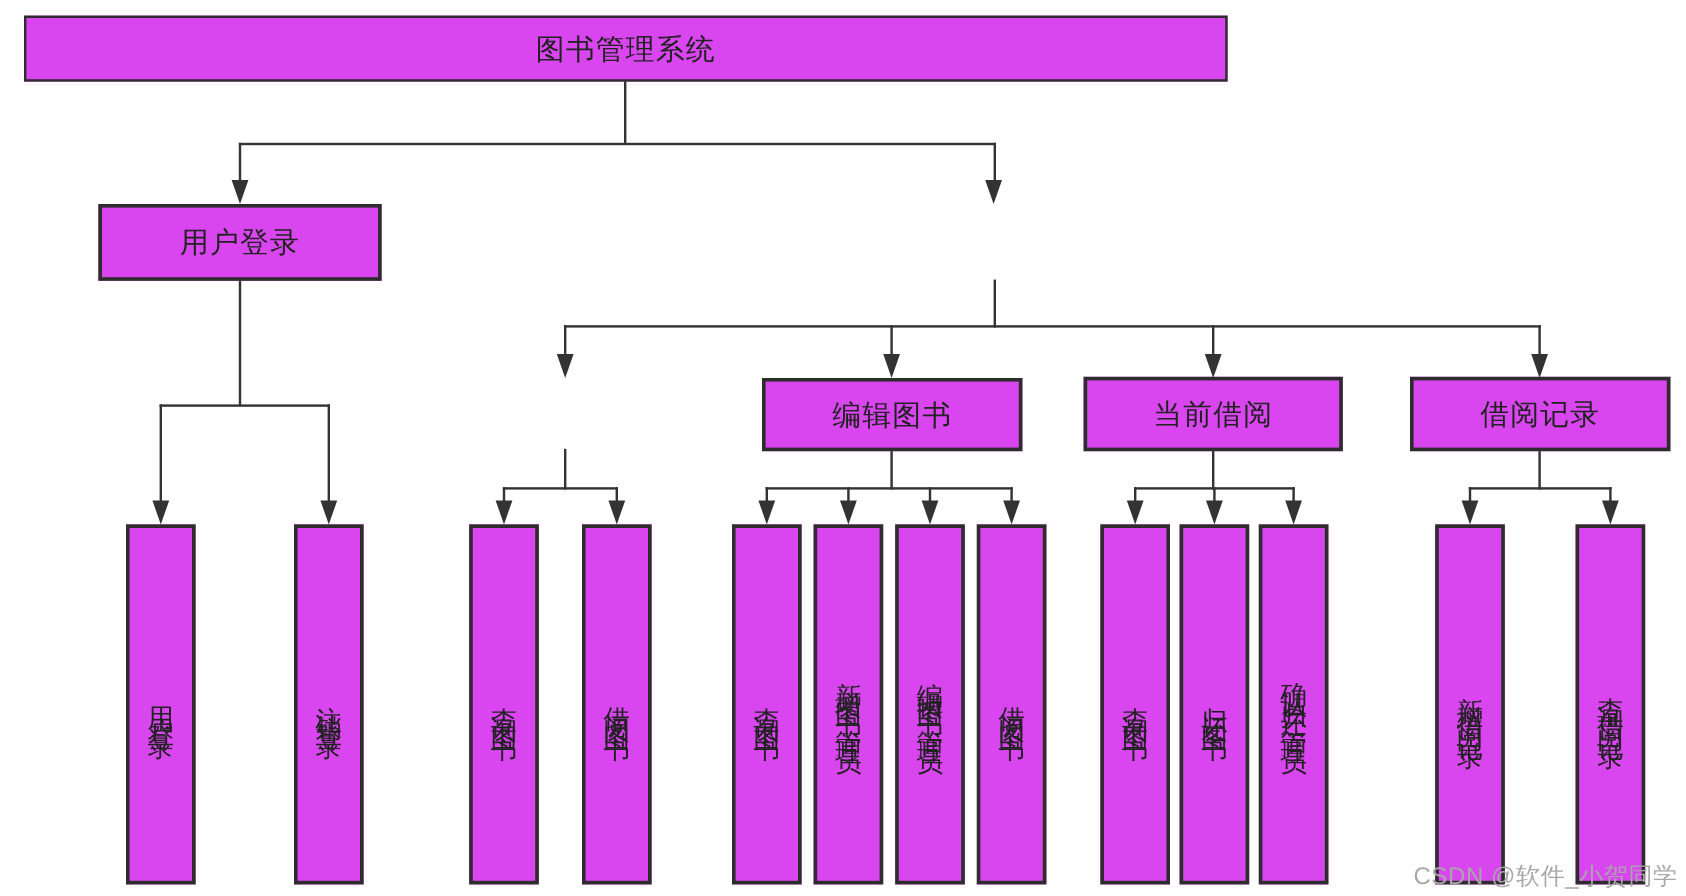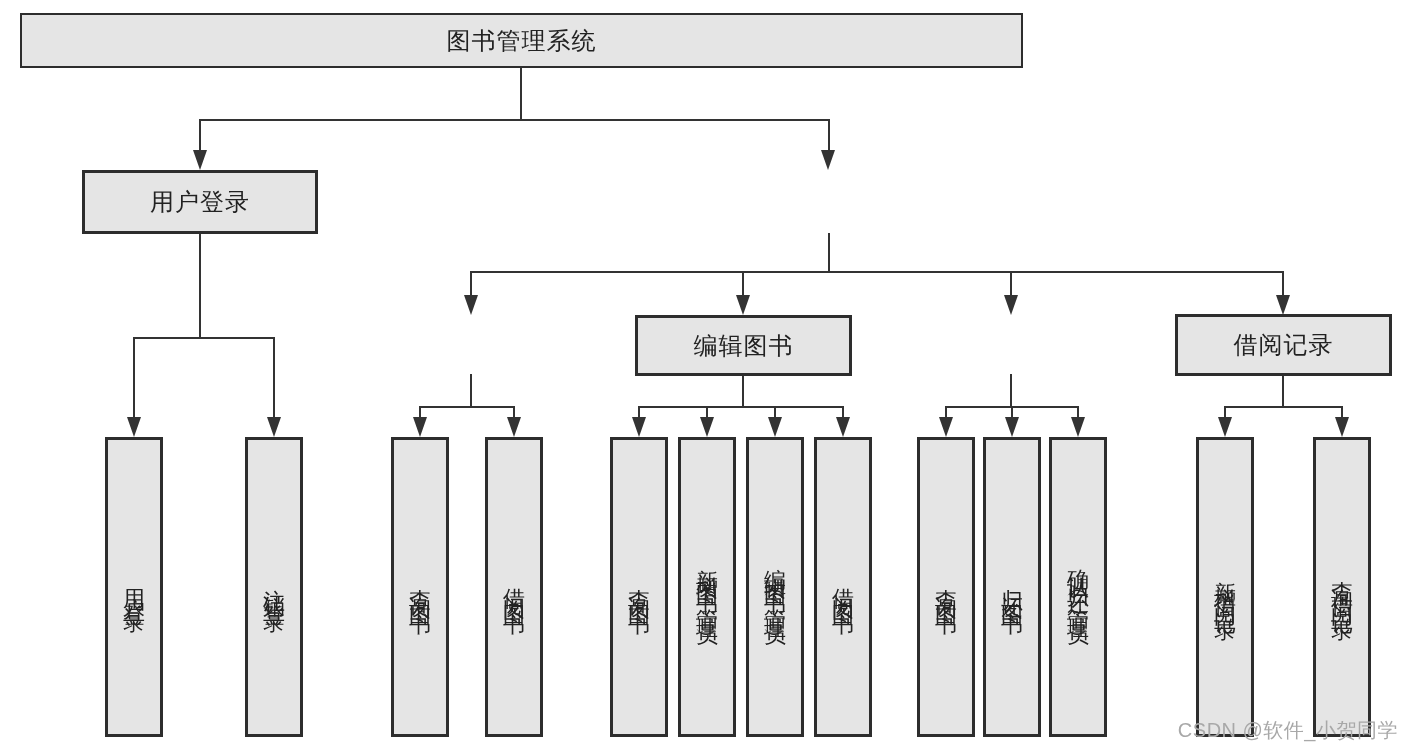--- a/index.html
+++ b/index.html
@@ -5,21 +5,21 @@
   html,body{margin:0;padding:0;background:#ffffff;}
   .canvas{
     position:relative;
     width:1405px;height:747px;
     background:#ffffff;
     font-family:"Liberation Sans","DejaVu Sans",sans-serif;
     overflow:hidden;
   }
   .box{
     position:absolute;
-    background:#e5e5e5;
+    background:#d946ef;
     border:3px solid #2d2d2d;
     box-sizing:border-box;
     display:flex;align-items:center;justify-content:center;
     color:#222222;
     font-size:24px;
     letter-spacing:1px;
     z-index:2;
   }
   .root{border-width:2px;}
   .leaf{
@@ -114,20 +114,21 @@
   <div class="ar" style="left:1335px;top:417px"></div>
 
   <div class="box root" style="left:20px;top:13px;width:1003px;height:55px">图书管理系统</div>
 
   <div class="box" style="left:82px;top:170px;width:236px;height:64px">用户登录</div>
 
 
 
   <div class="box" style="left:635px;top:315px;width:217px;height:61px">编辑图书</div>
 
+  <div class="box" style="left:903px;top:314px;width:216px;height:62px">当前借阅</div>
 
   <div class="box" style="left:1175px;top:314px;width:217px;height:62px">借阅记录</div>
 
   <div class="box leaf" style="left:105px;top:437px;width:58px;height:300px">用户登录</div>
 
   <div class="box leaf" style="left:245px;top:437px;width:58px;height:300px">注销登录</div>
 
   <div class="box leaf" style="left:391px;top:437px;width:58px;height:300px">查询图书</div>
 
   <div class="box leaf" style="left:485px;top:437px;width:58px;height:300px">借阅图书</div>

